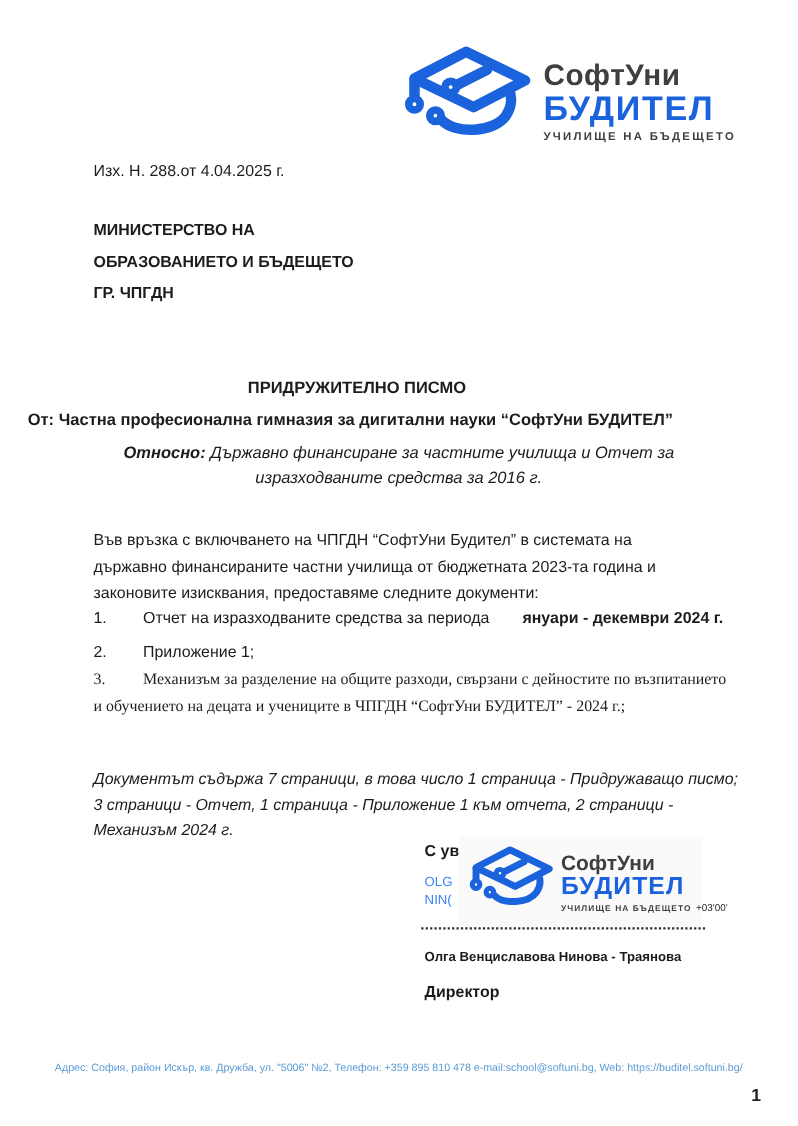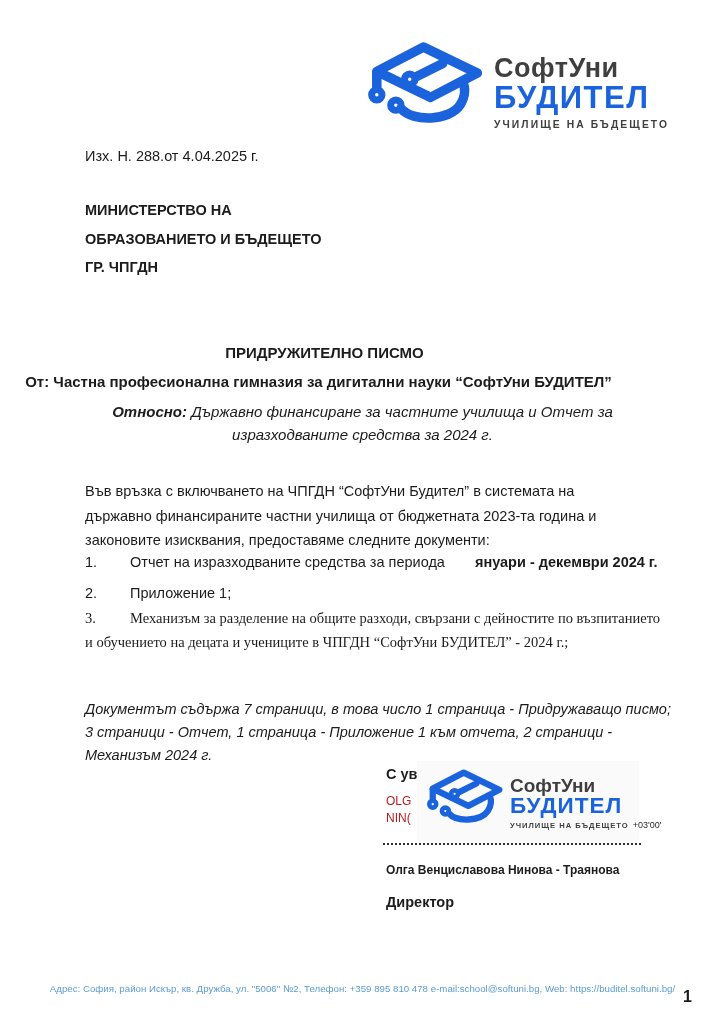--- a/index.html
+++ b/index.html
@@ -34,34 +34,34 @@
   
   .intro { position:absolute; top:479px; left:85px; width:560px; font-size:14.5px; line-height:24.5px; }
   .list-item { position:absolute; left:85px; width:578px; font-size:14.5px; line-height:23.5px; }
   .li-1 { top:551px; } .li-2 { top:582px; } .li-3 { top:607px;font-family:Liberation Serif, serif; }
   .li-num { display:inline-block; width:45px; }
   .li-bold { font-weight:bold;margin-left:26px; }
   .note { position:absolute; top:698px; left:85px; width:592px; font-size:14.5px; font-style:italic; line-height:23px; }
 
   
   .closing { position:absolute; top:766px; left:386px; font-size:14.5px; font-weight:bold; z-index:1; }
-  .dsig { position:absolute; top:793px; left:386px; font-size:12px; line-height:17px; color:#b91c1c; z-index:1; }
+  .dsig { position:absolute; top:793px; left:386px; font-size:12px; line-height:17px; color:#3b82f6; z-index:1; }
   .stamp { position:absolute; top:761px; left:417px; width:222px; height:84px; background:#fafafa; display:flex; align-items:center; gap:5px; z-index:2; padding-left:2px; }
   .stamp-text { display:flex; flex-direction:column; line-height:1.02; }
   .stamp-name1 { font-size:19px; font-weight:bold; color:#3f3f3f; }
   .stamp-name2 { font-size:22.5px; font-weight:bold; color:#1b63dc; letter-spacing:1px; }
   .stamp-row3 { display:flex; align-items:baseline; gap:4px; margin-top:3px; }
   .stamp-tagline { font-size:7.6px; font-weight:bold; color:#3f3f3f; letter-spacing:1px; white-space:nowrap; }
   .stamp-ts { font-size:9px; color:#2a2a2a; white-space:nowrap; }
   .dotted-line { position:absolute; top:840px; left:383px; width:258px; height:5px; border-bottom:2.5px dotted #2e2e2e; z-index:3; }
   .sig-name { position:absolute; top:863px; left:386px; font-size:12px; font-weight:bold; }
   .sig-role { position:absolute; top:894px; left:386px; font-size:14.5px; font-weight:bold; }
 
   
-  .footer { position:absolute; top:966px; left:0; width:725px; text-align:center; font-size:9.7px; color:#5b9bd5;margin-top:17px; }
+  .footer { position:absolute; top:966px; left:0; width:725px; text-align:center; font-size:9.7px; color:#5b9bd5; }
   .page-num { position:absolute; top:988px; left:683px; font-size:16px; font-weight:bold; }
 </style>
 </head>
 <body>
 
 <div class="page">
 
   <div class="logo-header">
     <span>
       <svg width="130" height="100" viewBox="0 0 150 115">
@@ -89,21 +89,21 @@
 
   <div class="recipient">
     <div>МИНИСТЕРСТВО НА</div>
     <div>ОБРАЗОВАНИЕТО И БЪДЕЩЕТО</div>
     <div>ГР. ЧПГДН</div>
   </div>
 
   <div class="letter-title">ПРИДРУЖИТЕЛНО ПИСМО</div>
   <div class="letter-from">От: Частна професионална гимназия за дигитални науки “СофтУни БУДИТЕЛ”</div>
   <div class="re-line">
-    <span class="re-label">Относно:</span><span> Държавно финансиране за частните училища и Отчет за изразходваните средства за 2024 г.</span>
+    <span class="re-label">Относно:</span><span> Държавно финансиране за частните училища и Отчет за изразходваните средства за 2016 г.</span>
   </div>
 
   <div class="intro">Във връзка с включването на ЧПГДН “СофтУни Будител” в системата на държавно финансираните частни училища от бюджетната 2023-та година и законовите изисквания, предоставяме следните документи:</div>
 
   <div class="list-item li-1">
     <span class="li-num">1.</span><span>Отчет на изразходваните средства за периода </span><span class="li-bold">януари - декември 2024 г.</span>
   </div>
   <div class="list-item li-2">
     <span class="li-num">2.</span><span>Приложение 1;</span>
   </div>

